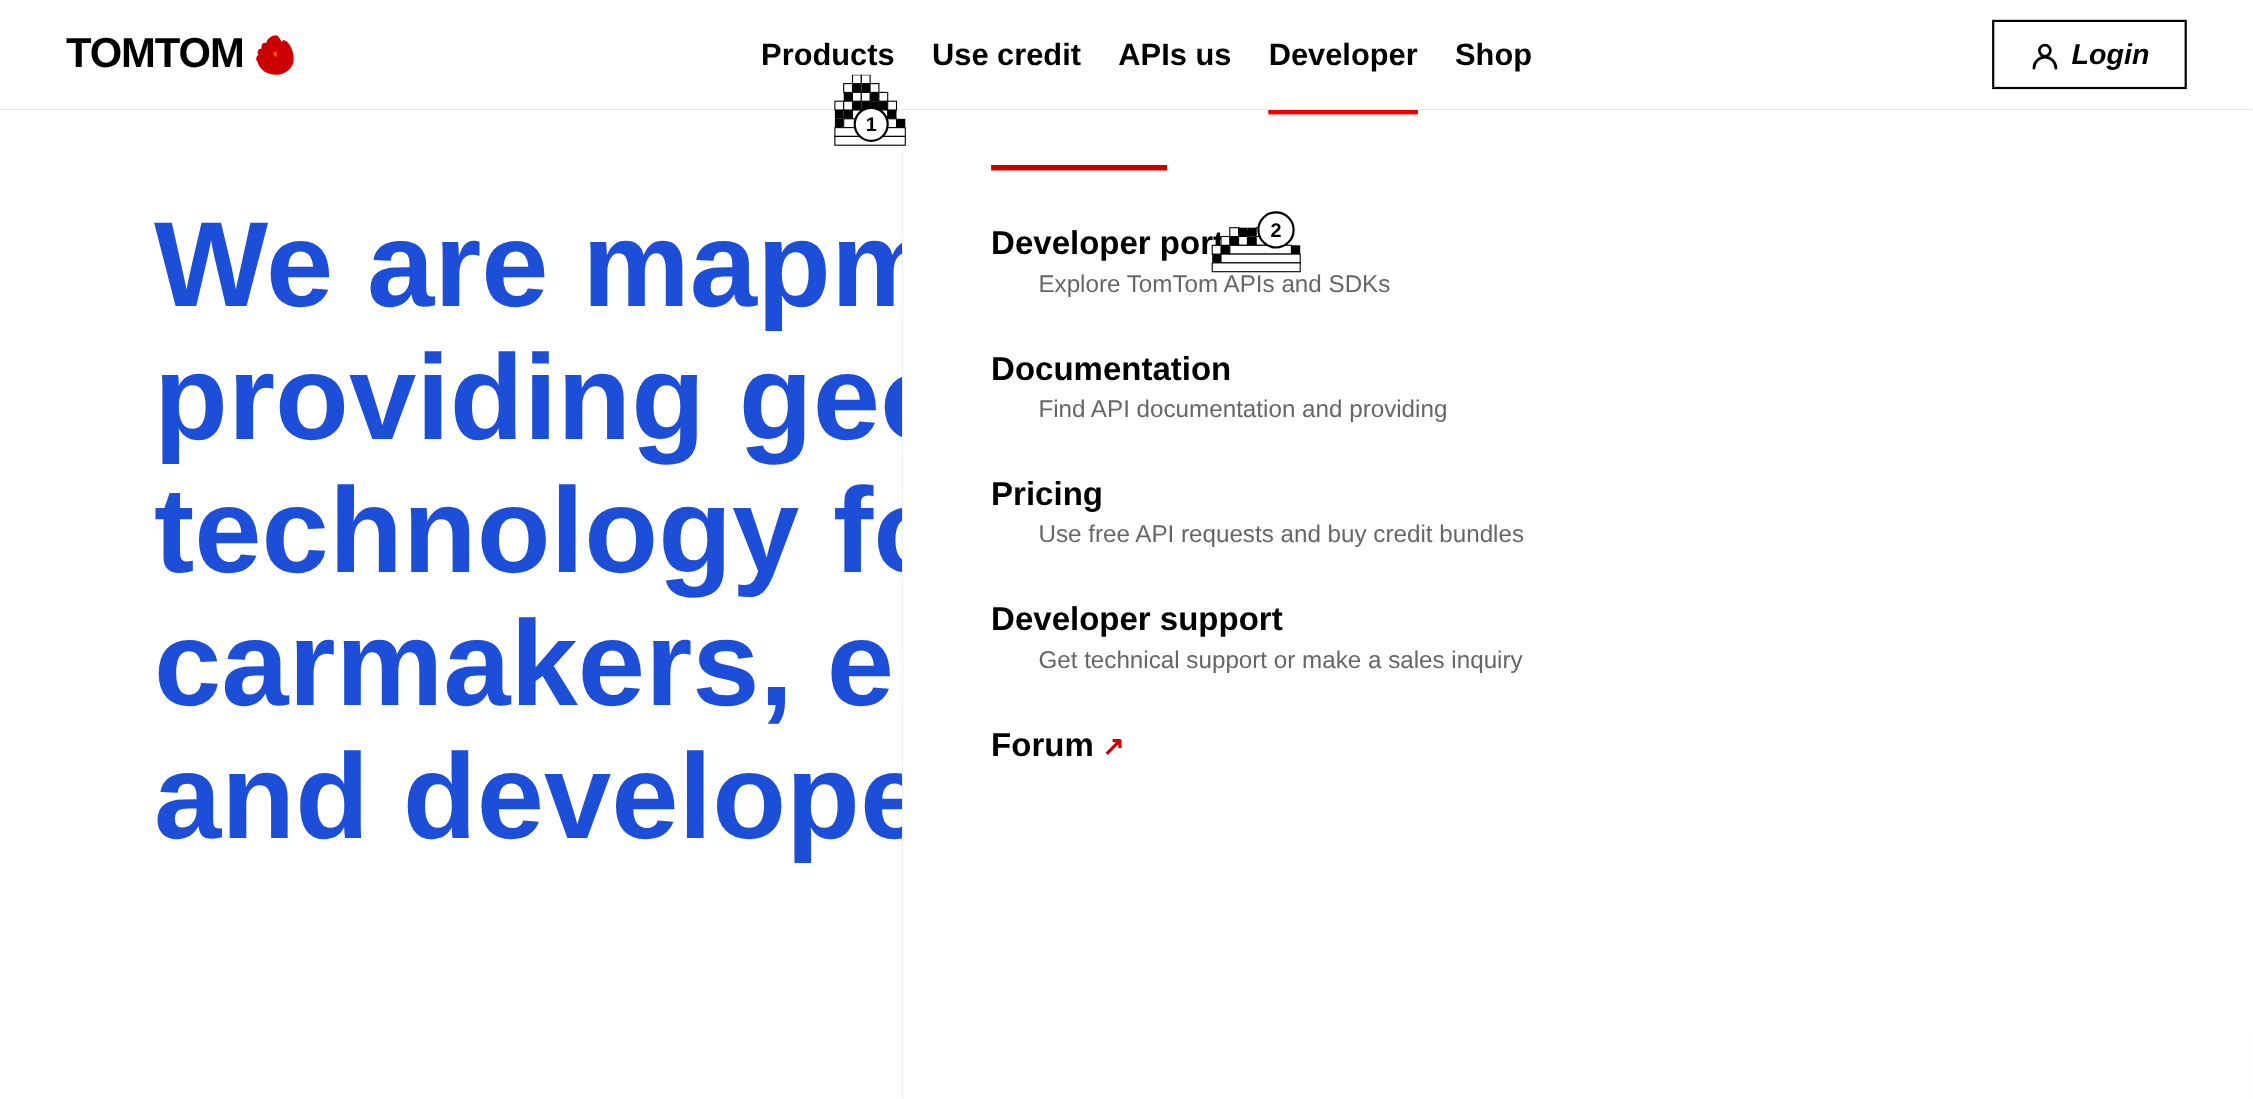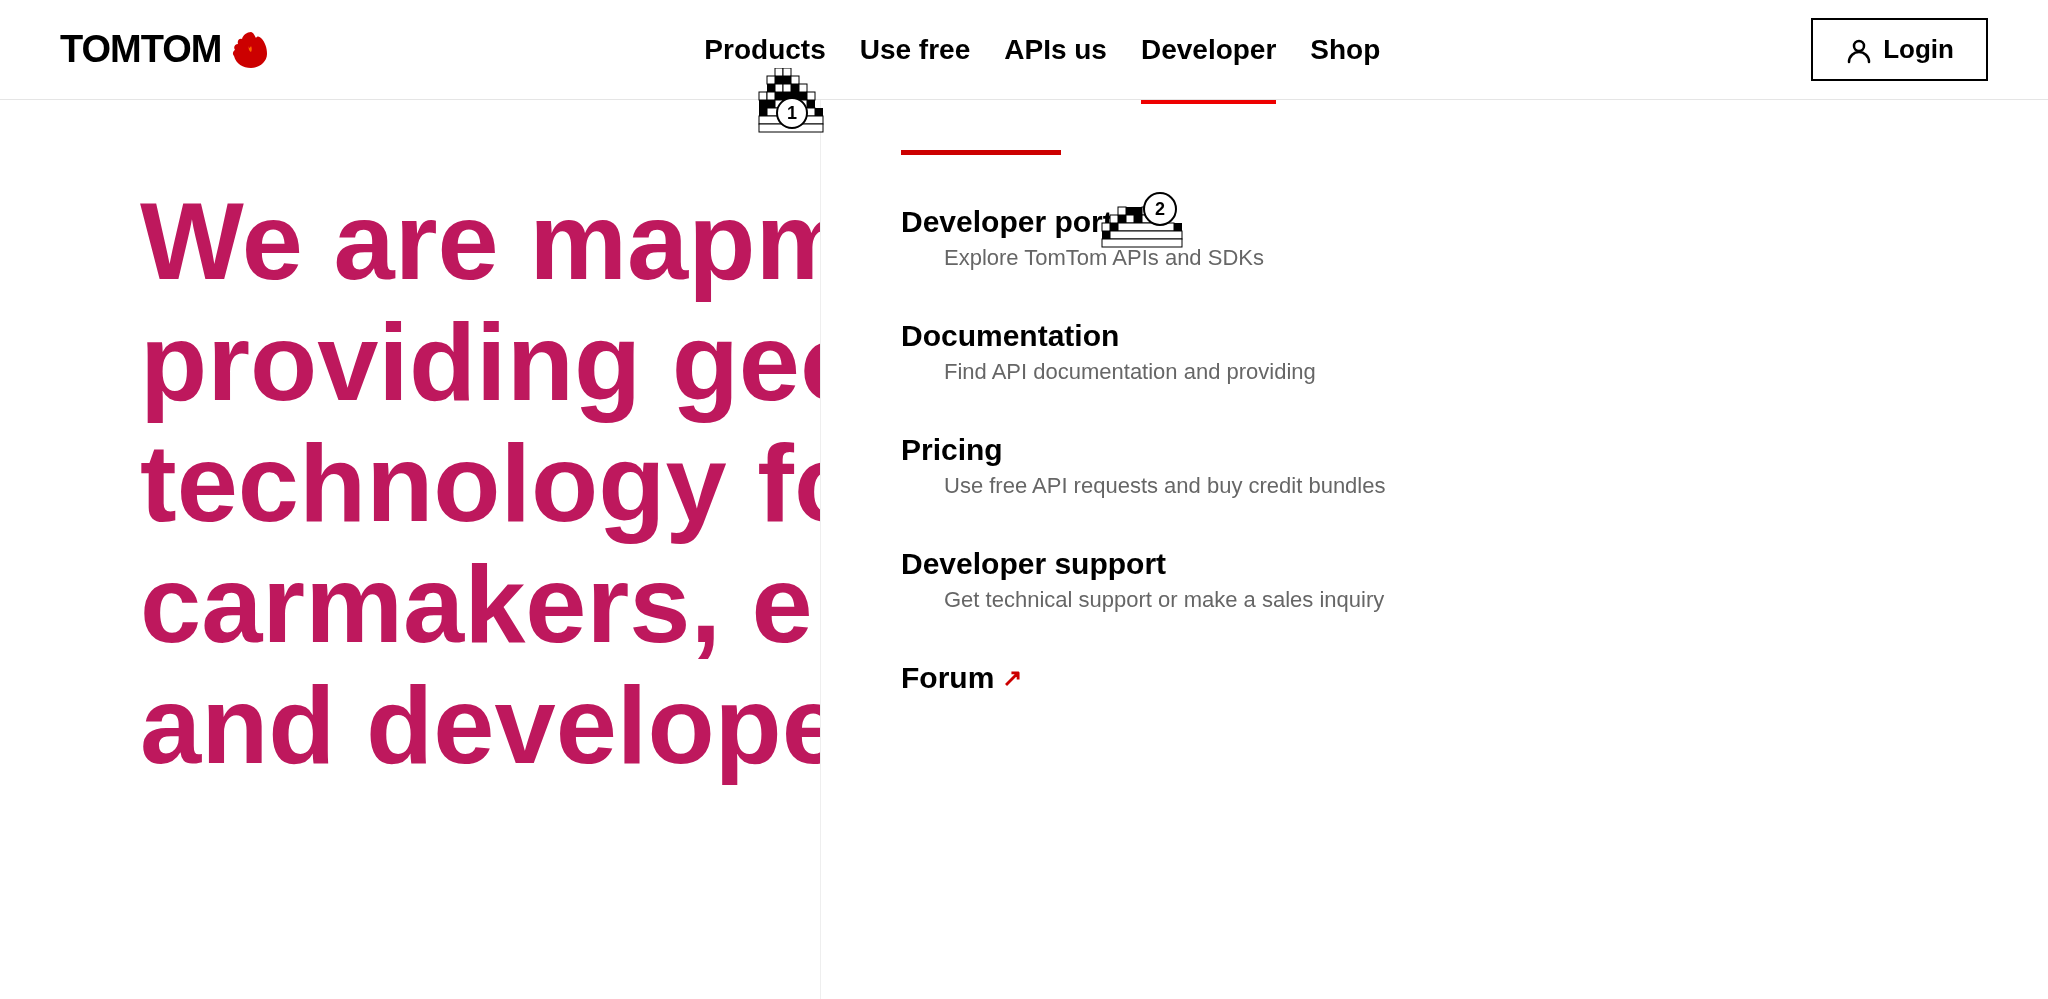--- a/index.html
+++ b/index.html
@@ -65,32 +65,33 @@
     .login-btn {
       display: flex;
       align-items: center;
       gap: 10px;
       border: 2px solid #000;
       padding: 14px 32px;
       font-size: 26px;
       font-weight: 600;
       cursor: pointer;
       background: #fff;
+      font-style: italic;
     }
 
     
     .hero {
       padding: 80px 0 0 140px;
       position: relative;
     }
 
     .hero-text {
       font-size: 110px;
       font-weight: 900;
-      color: #be185d;
+      color: #1d4ed8;
       line-height: 1.1;
       max-width: 820px;
       overflow: hidden;
     }
 
     
     .dropdown-overlay {
       position: absolute;
       top: 100px;
       left: 820px;
@@ -154,21 +155,21 @@
     <span class="logo-text">TOMTOM</span>
 
     <svg class="logo-icon" viewBox="0 0 44 44" fill="none">
       <path d="M22 4 C18 4 14 7 13 11 C10 10 8 13 9 16 C6 16 4 19 6 22 C4 23 3 26 5 28 C7 36 14 40 22 40 C30 40 38 34 38 26 C38 20 36 14 32 10 C30 8 28 8 27 10 C26 8 24 4 22 4Z" fill="#cc0000"></path>
       <path d="M20 18 C19 20 20 23 22 24 C23 22 23 20 22 18 C21 20 20 21 20 18Z" fill="#ff6600"></path>
     </svg>
   </div>
 
   <nav class="nav">
     <a class="nav-item">Products</a>
-    <a class="nav-item">Use free</a>
+    <a class="nav-item">Use credit</a>
     <a class="nav-item">APIs us</a>
     <a class="nav-item active">Developer</a>
     <a class="nav-item">Shop</a>
   </nav>
 
   <button class="login-btn">
 
     <svg width="28" height="28" viewBox="0 0 28 28" fill="none">
       <circle cx="14" cy="10" r="5" stroke="#000" stroke-width="2.5"></circle>
       <path d="M4 26 C4 20 9 16 14 16 C19 16 24 20 24 26" stroke="#000" stroke-width="2.5" stroke-linecap="round"></path>

